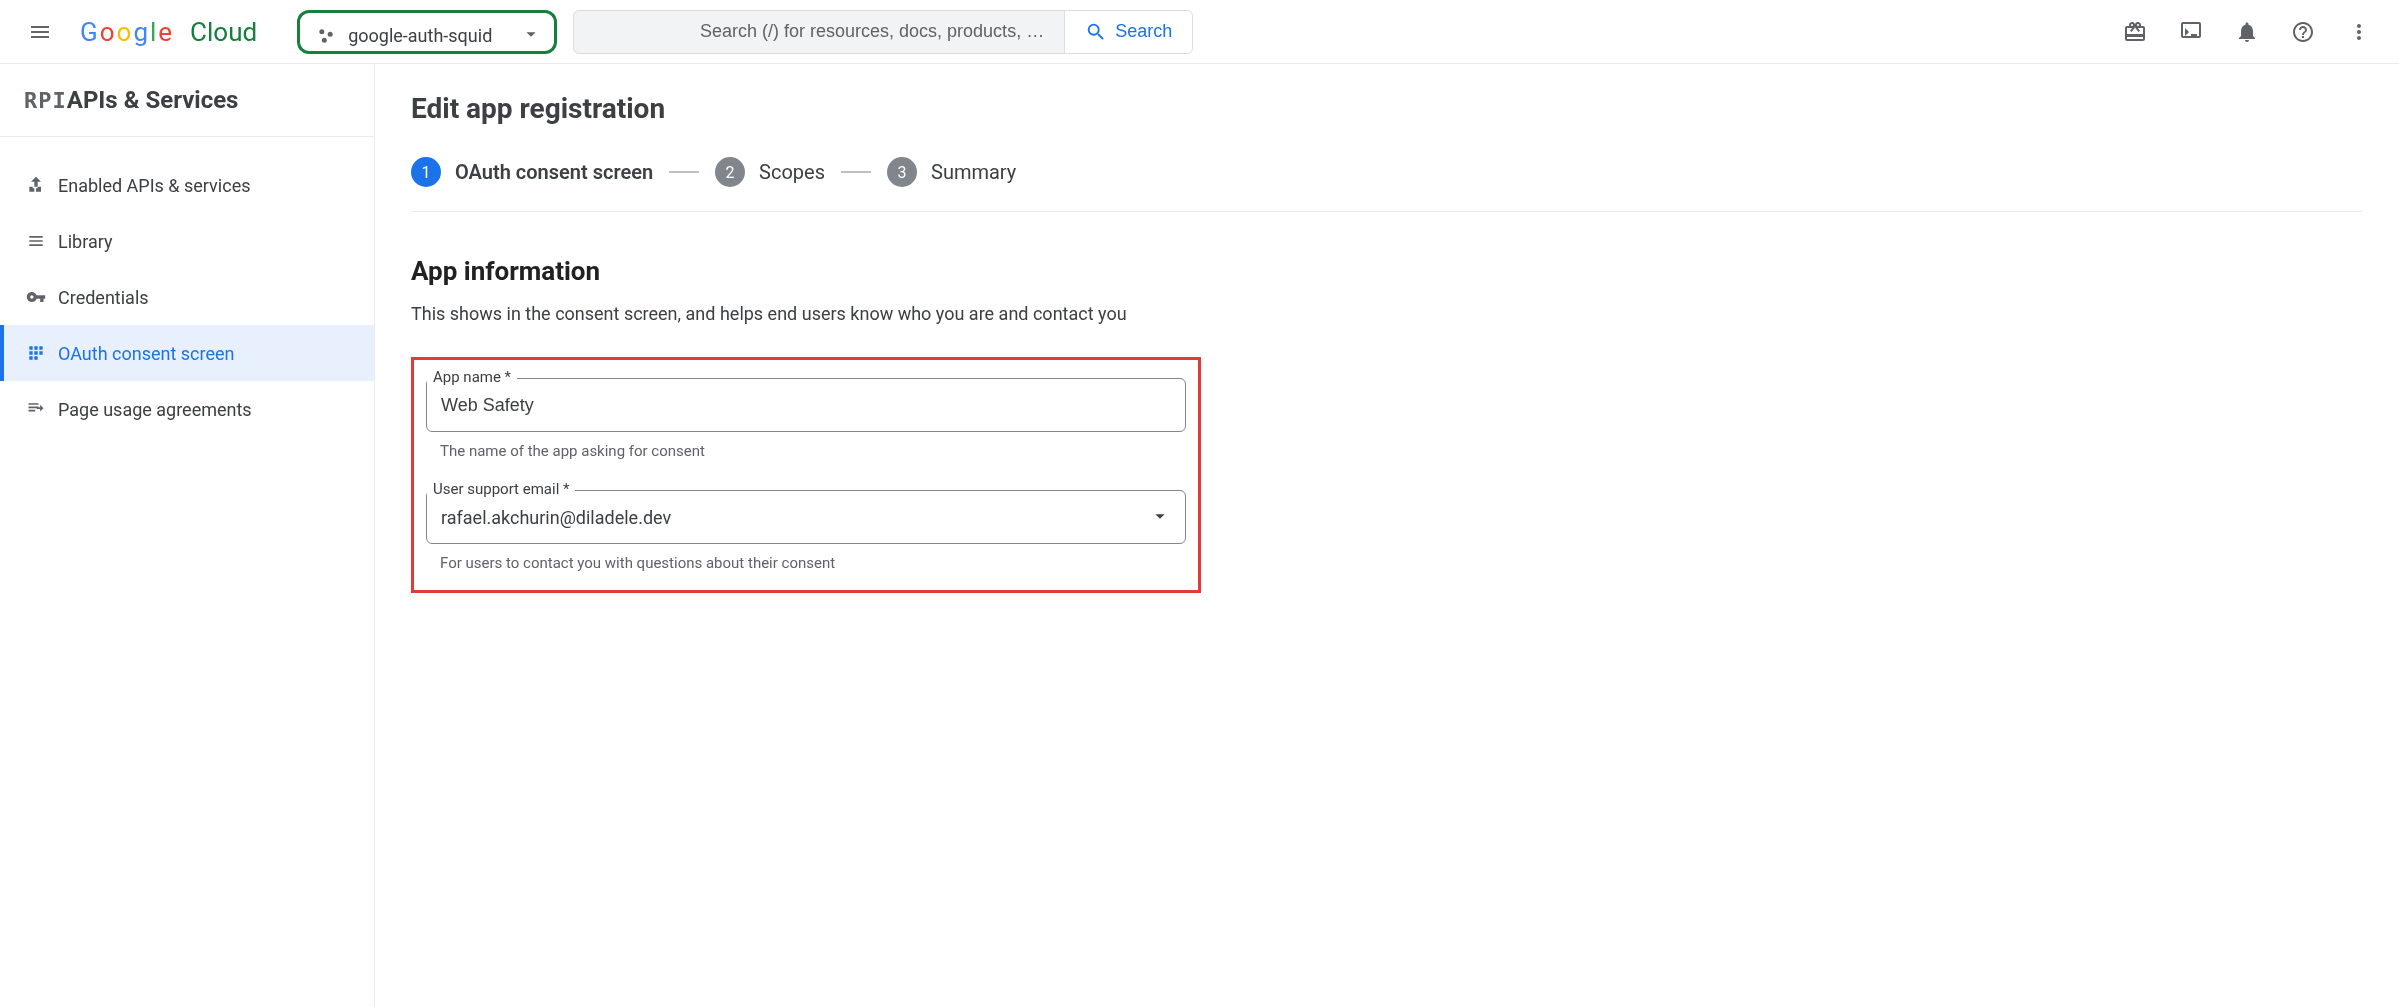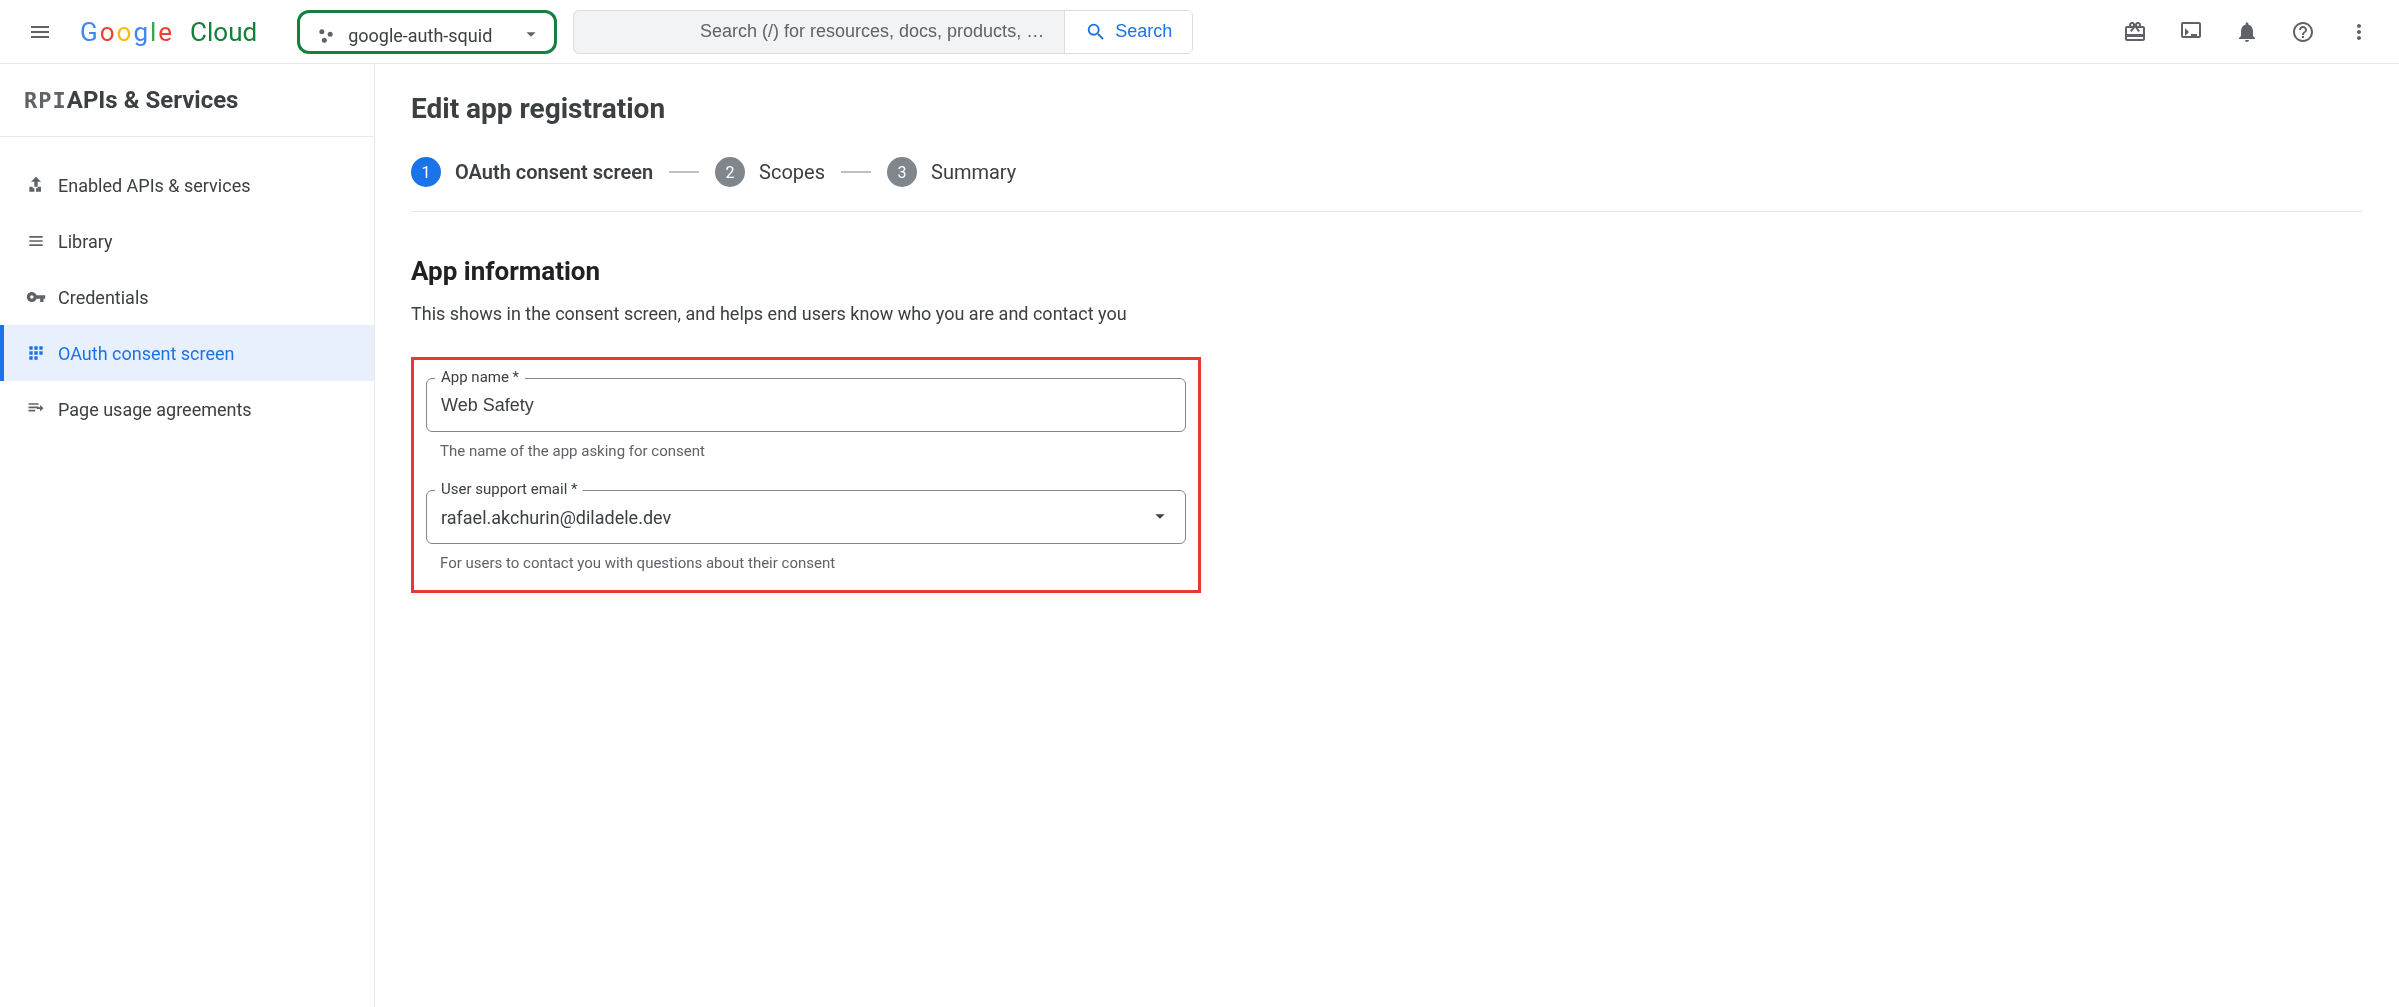--- a/index.html
+++ b/index.html
@@ -209,21 +209,21 @@
     border-radius: 6px;
     height: 54px;
     display: flex; align-items: center;
     padding: 0 14px;
     background: #fff;
     margin-bottom: 10px;
   }
   .input-wrap .float-label {
     position: absolute;
     top: -11px;
-    left: 8px;
+    left: 0;
     background: #fff;
     padding: 0 6px;
     font-size: 15px;
     color: #3c4043;
   }
   .input-wrap input, .input-wrap .select-value {
     border: none; outline: none;
     width: 100%;
     font-size: 18px;
     color: #3c4043;

